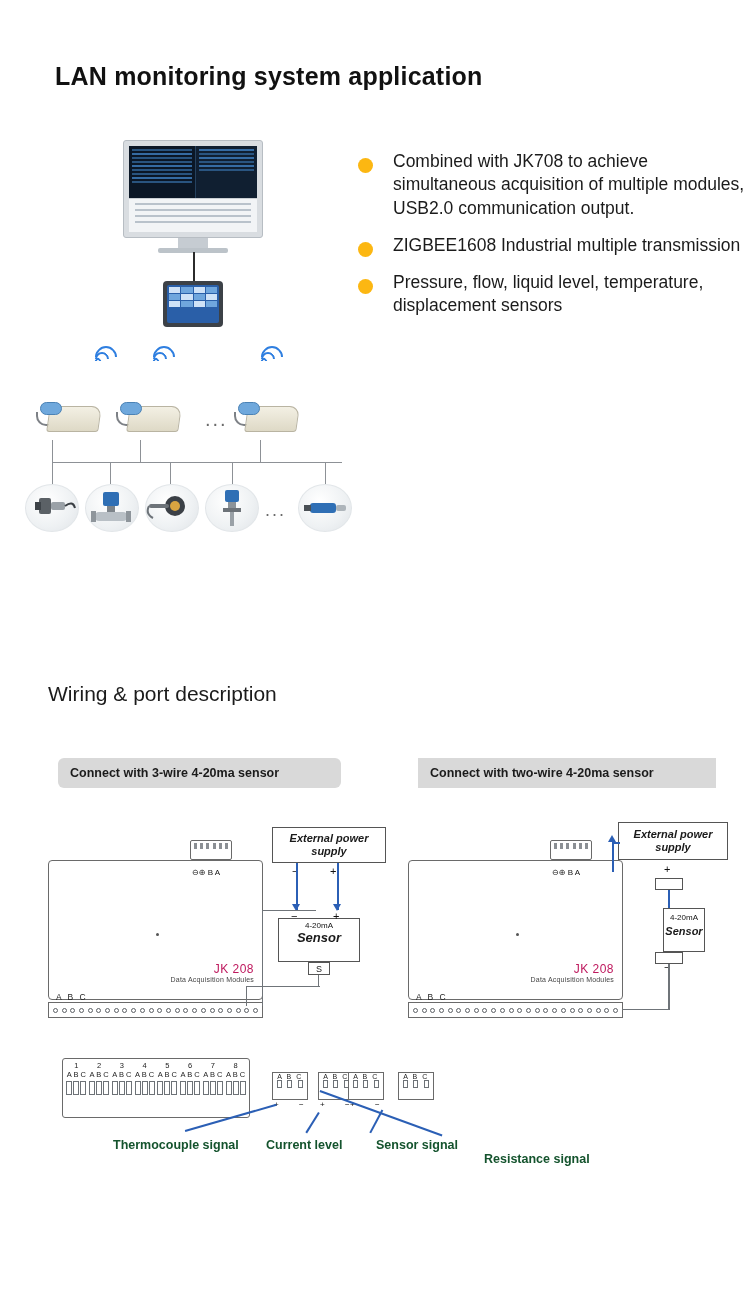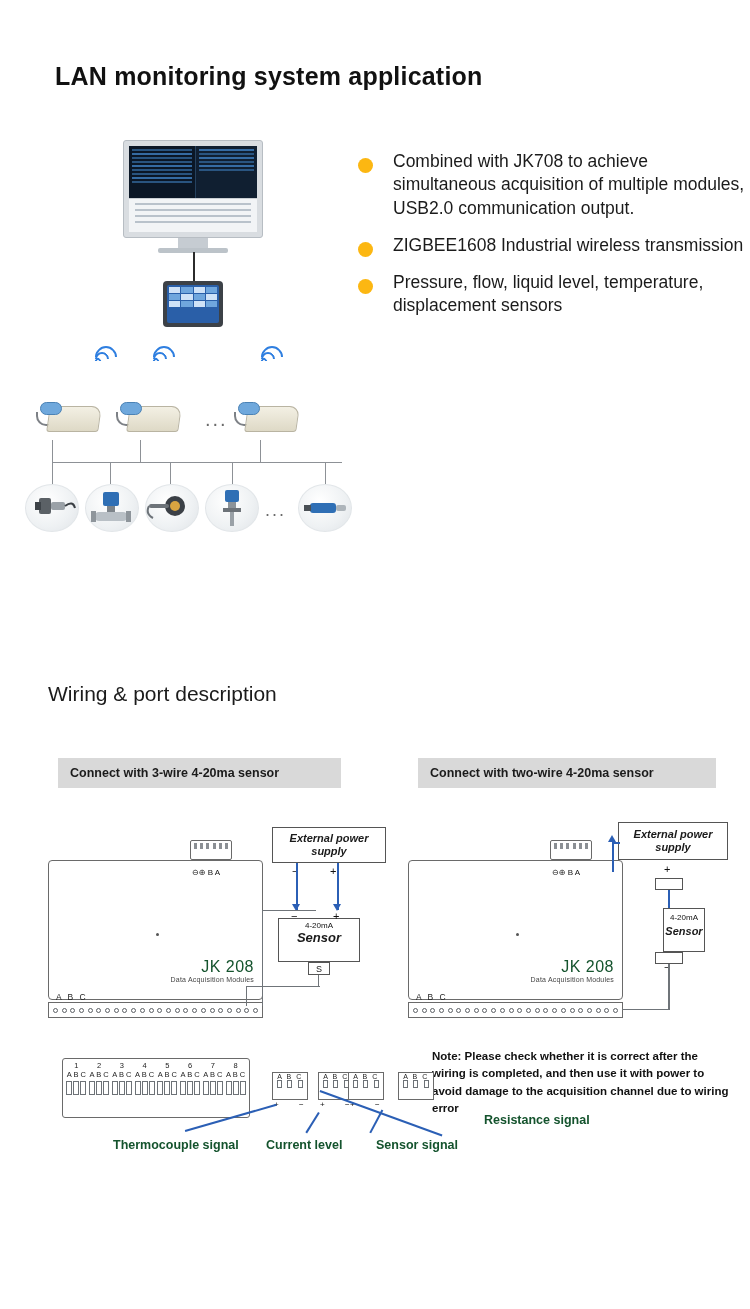--- a/index.html
+++ b/index.html
@@ -125,21 +125,21 @@
     font-size: 12.5px; font-weight: bold; color: #1b1b1b; overflow: hidden;
     white-space: nowrap;
   }
 
   .device {
     position: absolute; background: #ffffff; border: 1px solid #6a6a6a; border-radius: 4px;
   }
   .device-label {
     position: absolute; right: 8px; bottom: 16px; text-align: right;
   }
-  .device-name { font-size: 16px; color: #14532d; letter-spacing: .5px; }
+  .device-name { font-size: 12px; color: #be185d; letter-spacing: .5px; }
   .device-sub { font-size: 7px; color: #444; letter-spacing: .2px; }
   .device-dot { position: absolute; left: 50%; top: 52%; width: 3px; height: 3px; background: #555; border-radius: 50%; }
 
   .abc-label { position: absolute; font-size: 8.5px; color: #222; letter-spacing: 2px; }
 
   .term-strip {
     position: absolute; border: 1px solid #6a6a6a; background: #fff;
     display: flex; align-items: center; justify-content: space-around; padding: 0 2px;
   }
   .term-pin { width: 5px; height: 5px; border: 1px solid #5d6166; border-radius: 50%; background: #fff; }
@@ -345,34 +345,34 @@
     </svg>
   </div>
 
   <div class="bullet-list">
     <div class="bullet-item">
       <span class="bullet-dot"></span>
       <div class="bullet-text">Combined with JK708 to achieve simultaneous acquisition of multiple modules, USB2.0 communication output.</div>
     </div>
     <div class="bullet-item">
       <span class="bullet-dot"></span>
-      <div class="bullet-text">ZIGBEE1608 Industrial wireless  transmission</div>
+      <div class="bullet-text">ZIGBEE1608 Industrial multiple  transmission</div>
     </div>
     <div class="bullet-item">
       <span class="bullet-dot"></span>
       <div class="bullet-text">Pressure, flow, liquid level, temperature, displacement sensors</div>
     </div>
   </div>
 </div>
 
 <div id="section-wiring">
 
   <div id="wiring-title">Wiring &amp; port description</div>
 
-  <div class="ribbon" style="left:58px; top:138px; width:283px;">Connect with 3-wire 4-20ma sensor</div>
+  <div class="ribbon" style="left:58px; top:138px; width:283px;border-radius:6px;">Connect with 3-wire 4-20ma sensor</div>
   <div class="ribbon" style="left:418px; top:138px; width:298px;">Connect with two-wire 4-20ma sensor</div>
 
   <div class="device" style="left:48px; top:240px; width:215px; height:140px;">
     <div class="device-dot"></div>
     <div class="device-label">
       <div class="device-name">JK 208</div>
       <div class="device-sub">Data Acquisition Modules</div>
     </div>
   </div>
 
@@ -502,21 +502,20 @@
   <div class="pm" style="left:664px; top:341px;">−</div>
 
   <div class="wire-blue" style="left:668px; top:270px; width:1.6px; height:18px;"></div>
   <div class="wire-grey" style="left:668px; top:344px; width:1.6px; height:46px;"></div>
   <div class="wire-grey" style="left:622px; top:389px; width:48px; height:1.4px;"></div>
   <div class="wire-blue" style="left:612px; top:224px; width:1.6px; height:1px;"></div>
   <div class="wire-blue" style="left:612px; top:222px; width:1.6px; height:30px;"></div>
   <div class="wire-blue" style="left:612px; top:222px; width:8px; height:1.6px;"></div>
   <div class="arrow-blue" style="left:608px; top:215px;"></div>
 
-  <div class="note-text" style="left:432px; top:428px; width:298px;">Note: Please check whether it is correct after the wiring is completed, and then use it with power to avoid damage to the acquisition channel due to wiring error</div>
 
   <div class="big-block" style="left:62px; top:438px; width:188px; height:60px;">
     <div class="big-block-nums" style="padding:2px 2px 0;">
       <div class="bb-col">1</div>
       <div class="bb-col">2</div>
       <div class="bb-col">3</div>
       <div class="bb-col">4</div>
       <div class="bb-col">5</div>
       <div class="bb-col">6</div>
       <div class="bb-col">7</div>
@@ -619,14 +618,14 @@
   </div>
 
   <div class="wire-blue" style="left:185px; top:510px; width:95px; height:1.5px; transform:rotate(-16deg); transform-origin:left center;"></div>
   <div class="wire-blue" style="left:306px; top:512px; width:24px; height:1.5px; transform:rotate(-58deg); transform-origin:left center;"></div>
   <div class="wire-blue" style="left:370px; top:512px; width:26px; height:1.5px; transform:rotate(-62deg); transform-origin:left center;"></div>
   <div class="wire-blue" style="left:442px; top:515px; width:130px; height:1.5px; transform:rotate(-160deg); transform-origin:left center;"></div>
 
   <div class="signal-label" style="left:113px; top:518px;">Thermocouple signal</div>
   <div class="signal-label" style="left:266px; top:518px;">Current level</div>
   <div class="signal-label" style="left:376px; top:518px;">Sensor signal</div>
-  <div class="signal-label" style="left:484px; top:493px;">Resistance signal</div>
+  <div class="signal-label" style="left:484px; top:532px;">Resistance signal</div>
 </div>
 
 </body></html>

